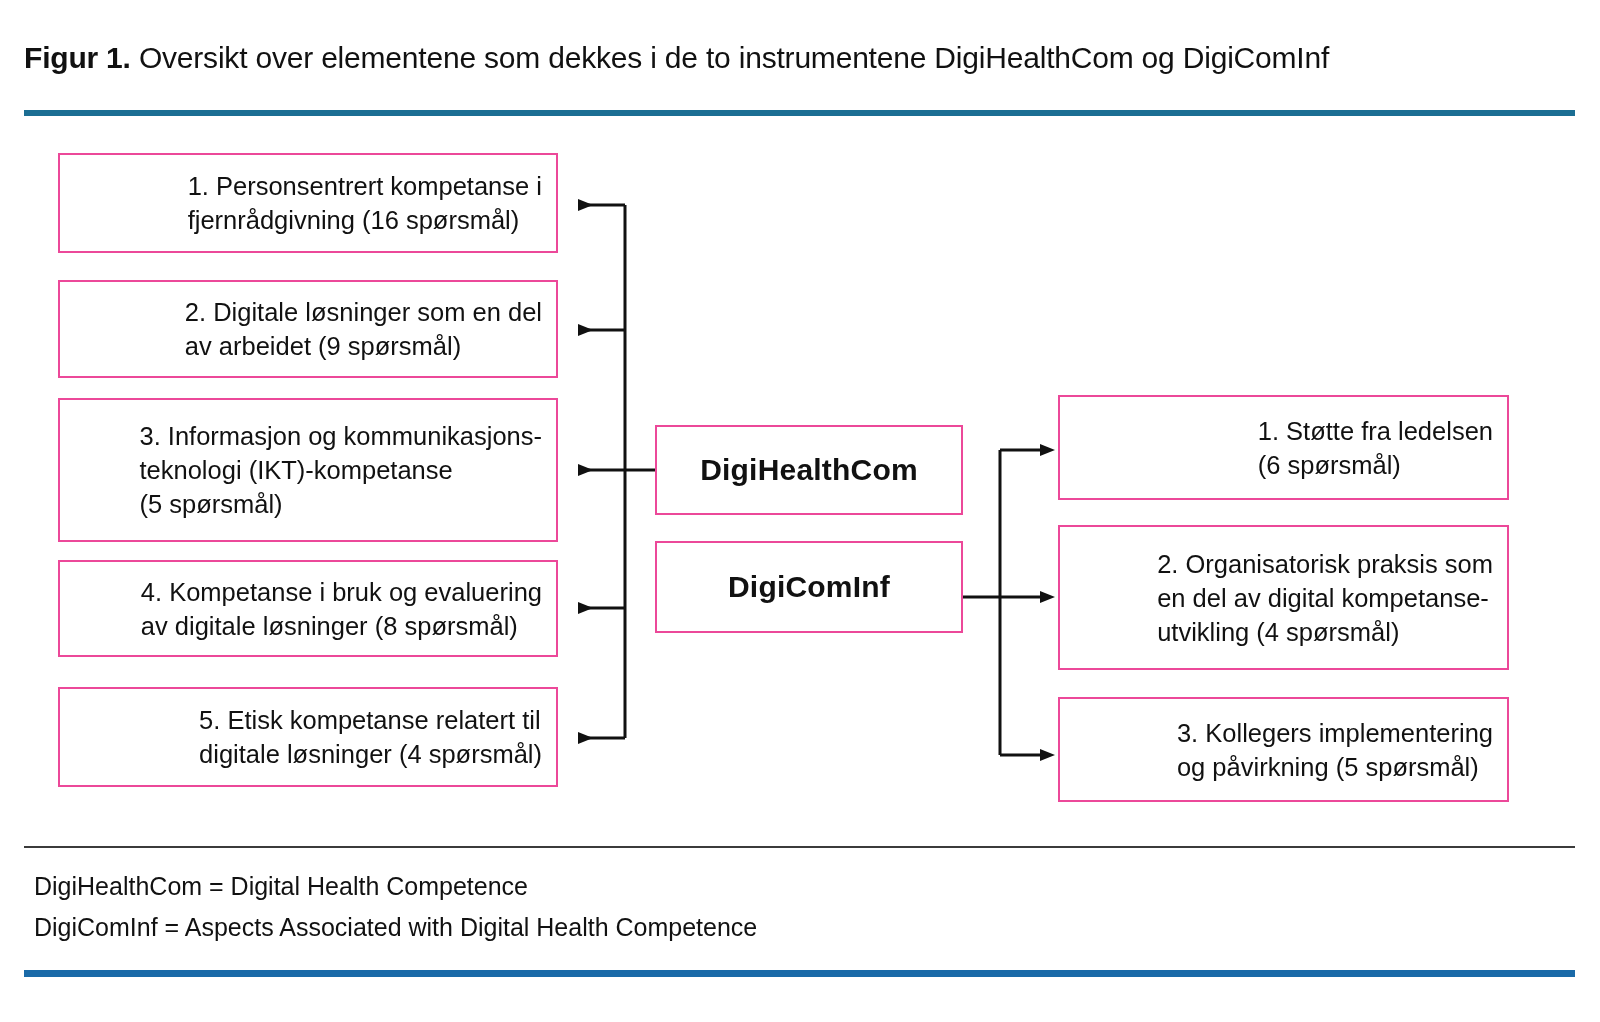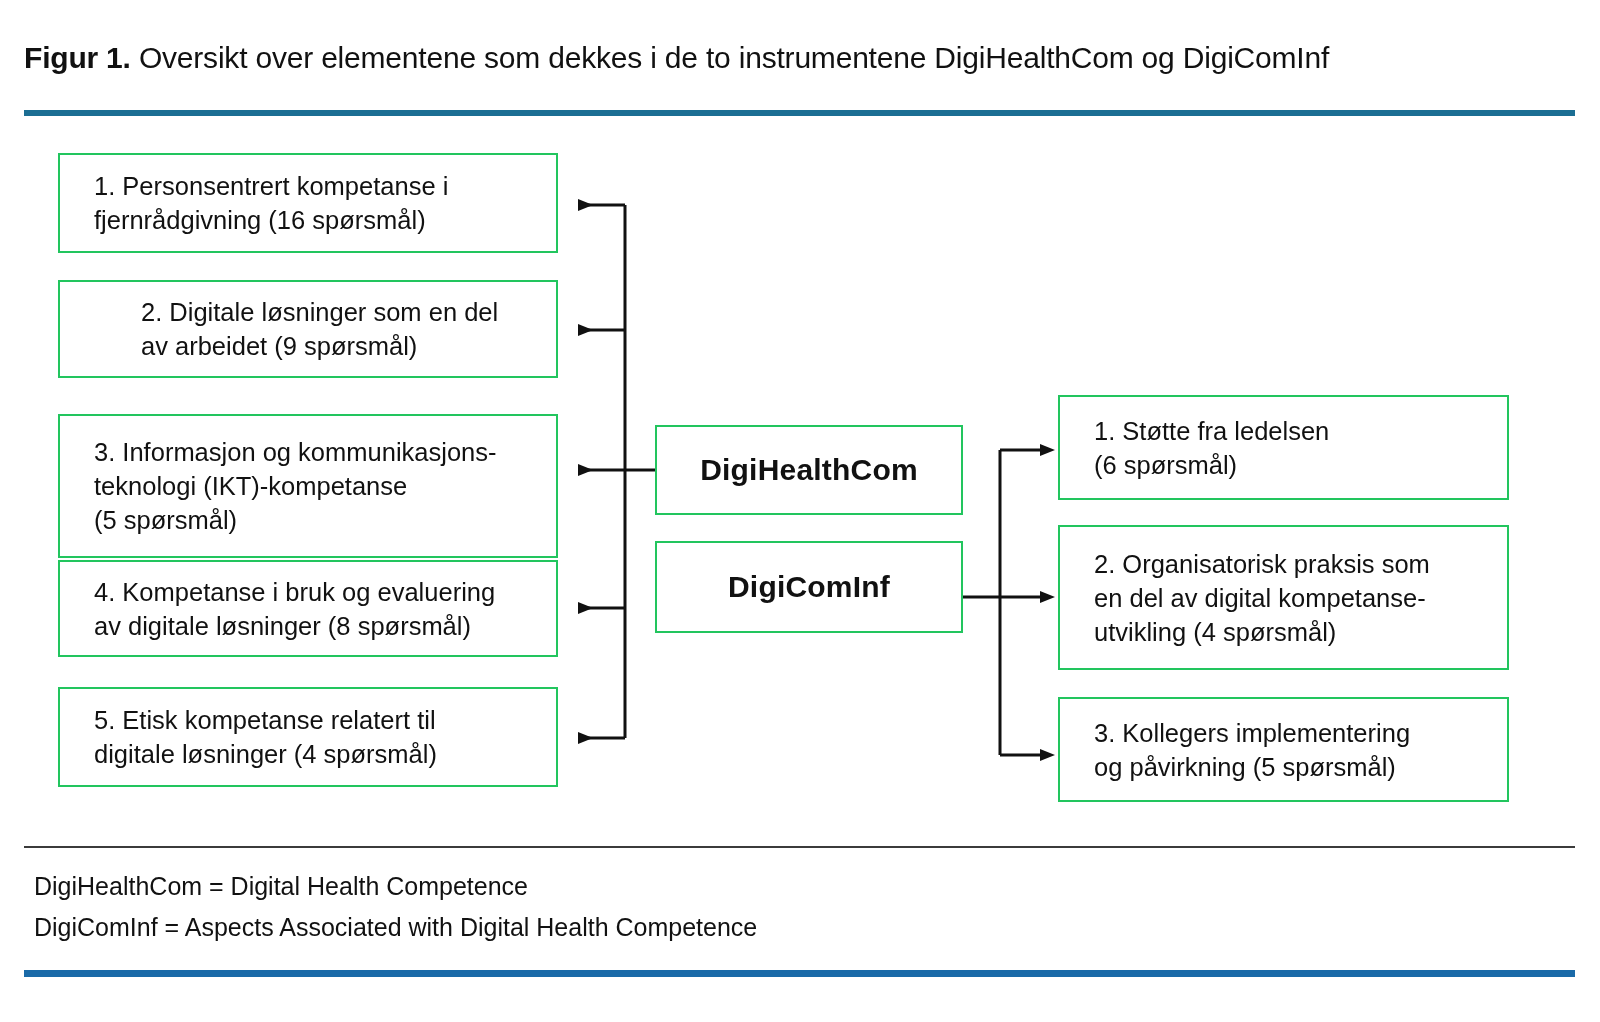--- a/index.html
+++ b/index.html
@@ -79,24 +79,25 @@
   #diagram {
     position: absolute;
     left: 0;
     top: 120px;
     width: 1600px;
     height: 710px;
   }
   .dbox {
     position: absolute;
     box-sizing: border-box;
-    border: 2px solid #22c55e;
+    border: 2px solid #ec4899;
     background: #ffffff;
     display: flex;
     align-items: center;
+    justify-content: flex-end;
   }
   .dbox .txt {
     padding: 0 14px 0 34px;
     font-size: 25.5px;
     line-height: 34px;
     color: #111111;
     white-space: pre-line;
   }
   .dbox.center .txt {
     width: 100%;
@@ -159,21 +160,21 @@
     <div class="dbox left" style="left:58px; top:33px; width:500px; height:100px;">
       <span class="txt">1. Personsentrert kompetanse i
 fjernrådgivning (16 spørsmål)</span>
     </div>
 
     <div class="dbox left" style="left:58px; top:160px; width:500px; height:98px;padding-left:47px;">
       <span class="txt">2. Digitale løsninger som en del
 av arbeidet (9 spørsmål)</span>
     </div>
 
-    <div class="dbox left" style="left:58px; top:294px; width:500px; height:144px;">
+    <div class="dbox left" style="left:58px; top:278px; width:500px; height:144px;">
       <span class="txt">3. Informasjon og kommunikasjons-
 teknologi (IKT)-kompetanse
 (5 spørsmål)</span>
     </div>
 
     <div class="dbox left" style="left:58px; top:440px; width:500px; height:97px;">
       <span class="txt">4. Kompetanse i bruk og evaluering
 av digitale løsninger (8 spørsmål)</span>
     </div>
 

